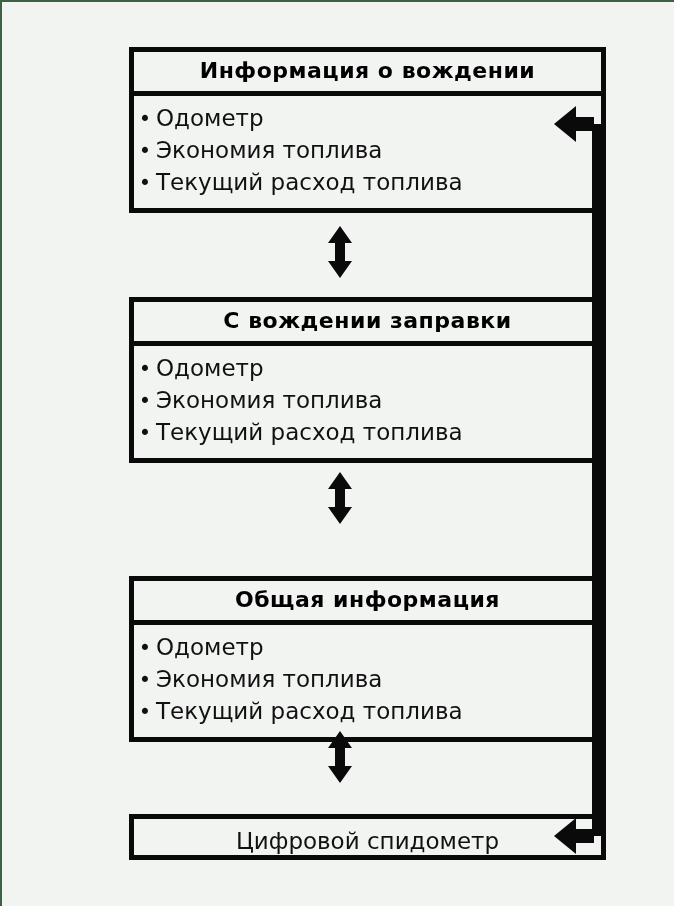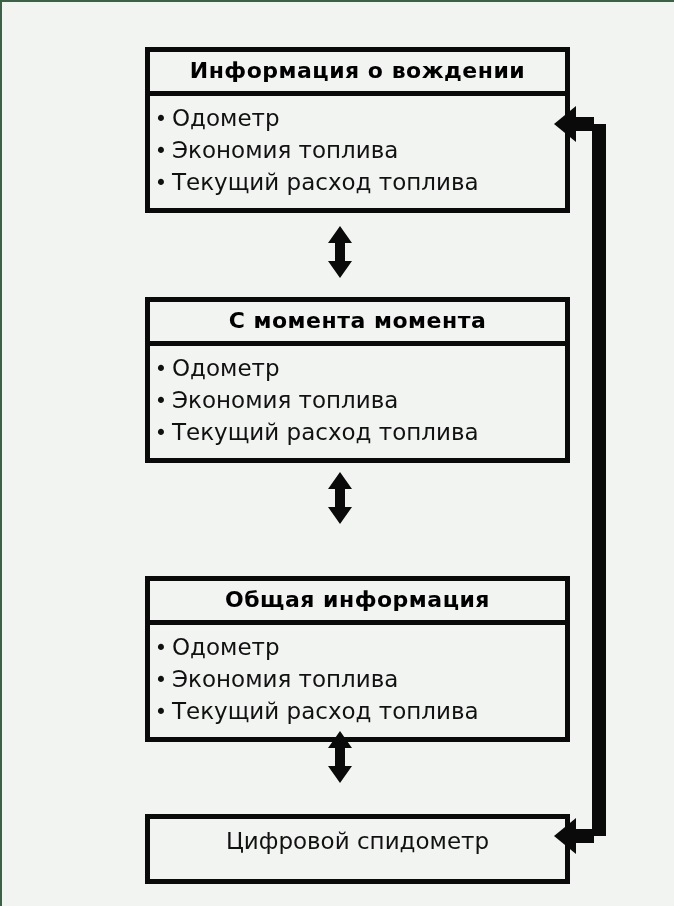--- a/index.html
+++ b/index.html
@@ -21,25 +21,24 @@
     background: #f2f4f2;
     border-top: 2px solid #3d6047;
     border-left: 2px solid #3d6047;
     box-sizing: border-box;
   }
 
   
   .node {
     position: absolute;
     left: 127px;
-    width: 425px;
+    width: 477px;
     box-sizing: border-box;
     border: 5px solid #0a0a0a;
     background: #f2f4f2;
-    margin-left: 16px;
   }
   .node-header {
     border-bottom: 5px solid #0a0a0a;
     text-align: center;
     font-weight: bold;
     font-size: 22px;
     line-height: 1;
     letter-spacing: 0.5px;
     color: #000;
     padding: 8px 4px 9px 4px;
@@ -66,21 +65,21 @@
   .node-item-label {
     flex: 1 1 auto;
   }
 
   
   .node-simple {
     text-align: center;
     font-size: 23px;
     line-height: 1;
     color: #111;
-    padding: 11px 4px 26px 4px;
+    padding: 11px 4px 2px 4px;
   }
 
   
   #node-driving      { top: 45px; }
   #node-since-refuel { top: 295px; }
   #node-general      { top: 574px; }
   #node-speedometer  { top: 812px; }
 
   
   .vtwo {
@@ -126,21 +125,21 @@
     </div>
   </div>
 
   <div class="vtwo" id="arrow-1">
     <svg width="26" height="52" viewBox="0 0 26 52" xmlns="http://www.w3.org/2000/svg">
       <polygon points="13,0 25,17 18,17 18,35 25,35 13,52 1,35 8,35 8,17 1,17" fill="#0a0a0a"></polygon>
     </svg>
   </div>
 
   <div class="node" id="node-since-refuel">
-    <div class="node-header">С момента момента</div>
+    <div class="node-header">С вождении заправки</div>
     <div class="node-body">
       <div class="node-item">
         <span class="bullet">•</span>
         <span class="node-item-label">Одометр</span>
       </div>
       <div class="node-item">
         <span class="bullet">•</span>
         <span class="node-item-label">Экономия топлива</span>
       </div>
       <div class="node-item">

